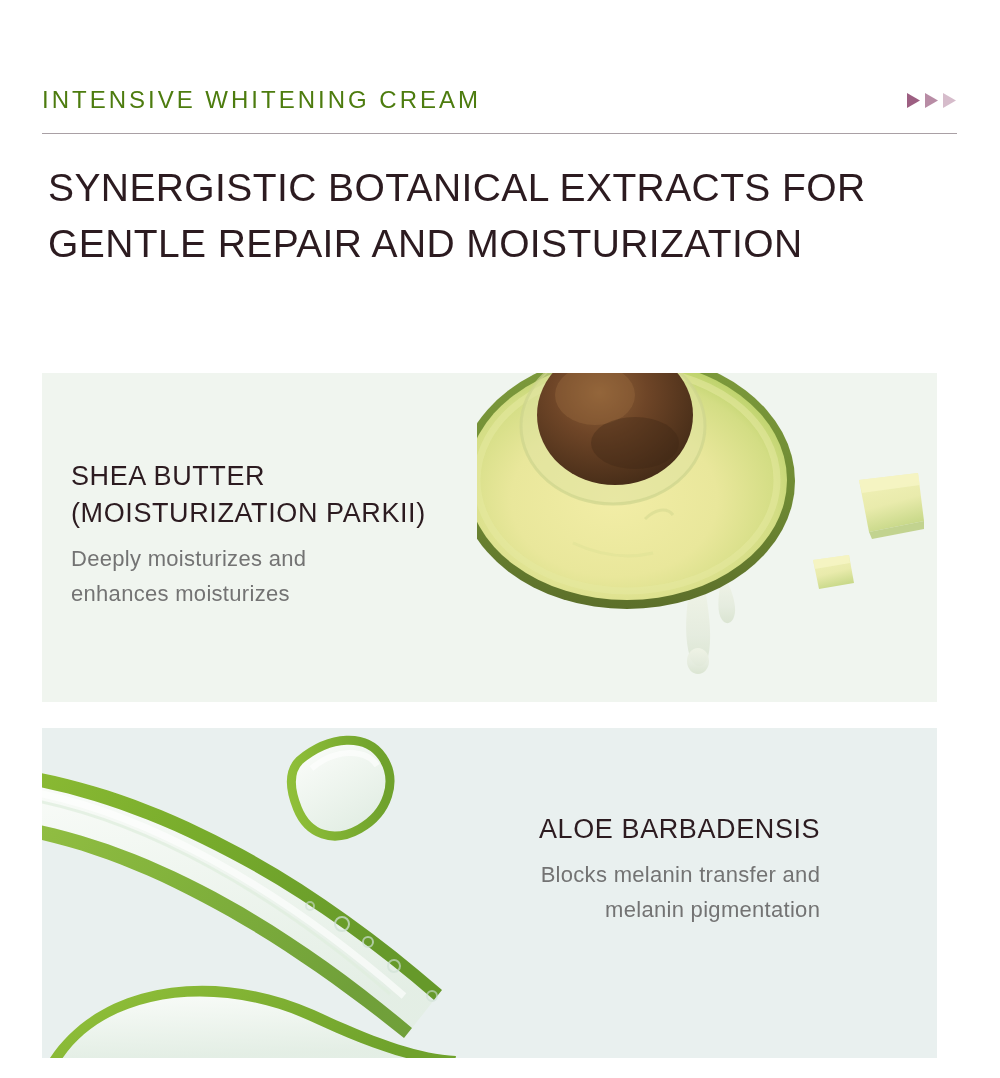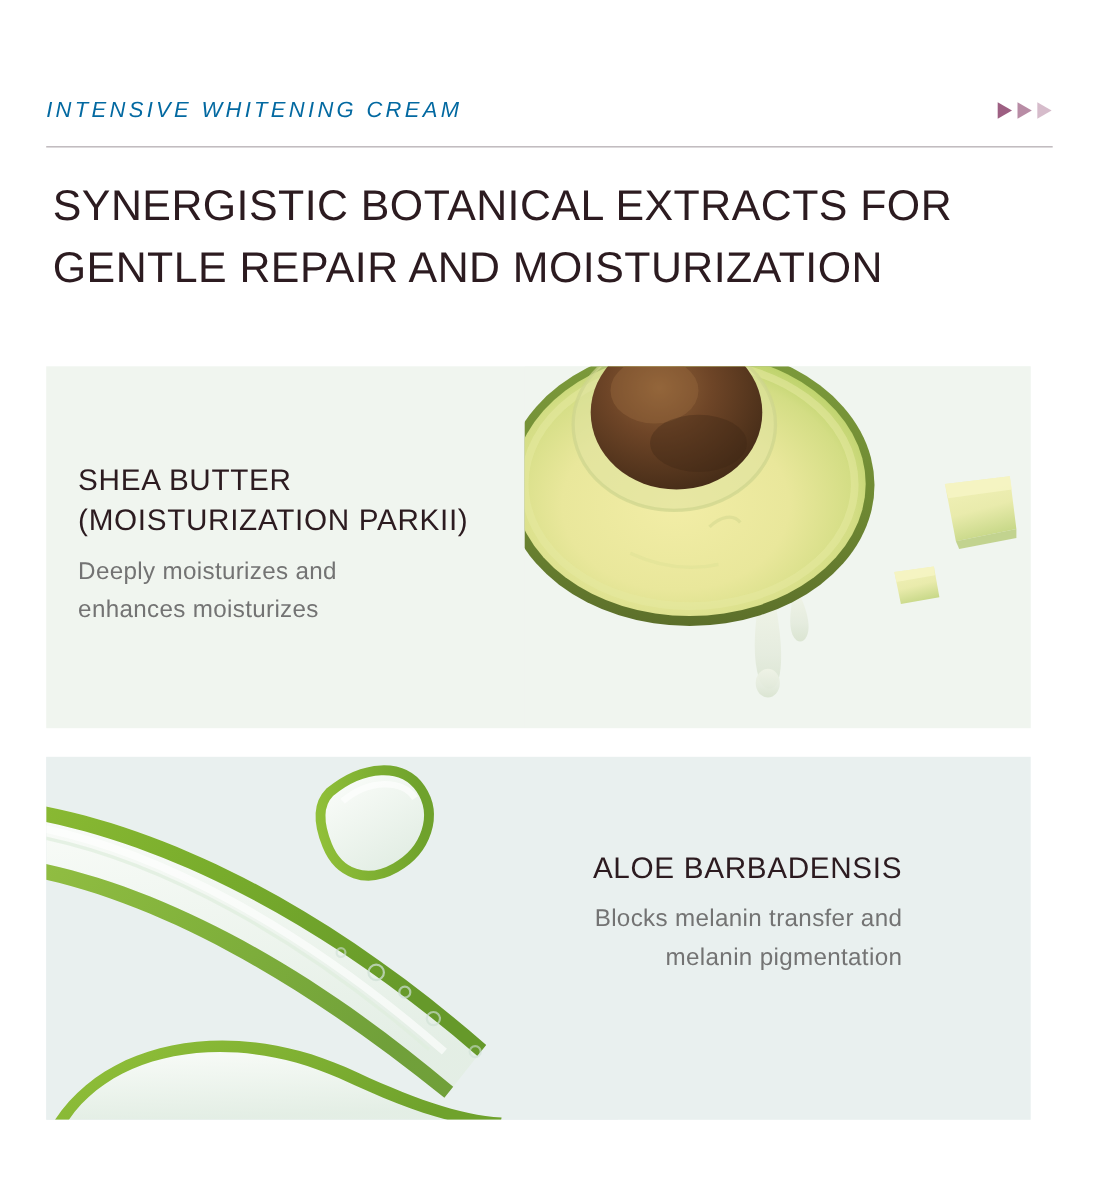--- a/index.html
+++ b/index.html
@@ -10,42 +10,42 @@
     overflow:hidden;
   }
   .page { position:relative; width:1000px; height:1078px; background:#fff; }
 
   
   .eyebrow-row {
     position:absolute; left:42px; top:78px; width:915px; height:44px;
     display:flex; align-items:center; justify-content:space-between;
   }
   .eyebrow-text {
-    font-size:20px; letter-spacing:3.0px; color:#0369a1;
-    font-weight:300; white-space:nowrap;font-style:italic;
+    font-size:24px; letter-spacing:3.0px; color:#4d7c0f;
+    font-weight:300; white-space:nowrap;
   }
   .arrows { display:flex; align-items:center; gap:3px; }
   .arrows svg { display:block; }
 
   .rule {
     position:absolute; left:42px; top:133px; width:915px; height:1px;
     background:#a9a0a5;
   }
 
   
   .headline {
     position:absolute; left:48px; top:160px; width:910px;
     font-size:39px; line-height:56px; letter-spacing:0.4px;
     color:#2c1b20; font-weight:400;
   }
   .headline .ln { display:block; white-space:nowrap; }
 
   
   .card {
-    position:absolute; left:42px; width:895px; overflow:hidden;
+    position:absolute; left:42px; width:895px; overflow:hidden;margin-top:40px;
   }
   .card-1 { top:333px; height:329px; background:#f0f5ef; }
   .card-2 { top:688px; height:330px; background:#e9f0ef; }
 
   .card-text { position:absolute; z-index:5; }
   .card-1 .card-text { left:29px; top:85px; }
   .card-2 .card-text { left:497px; top:83px;text-align:right; }
 
   .ing-title {
     font-size:27px; line-height:37px; letter-spacing:0.6px;

